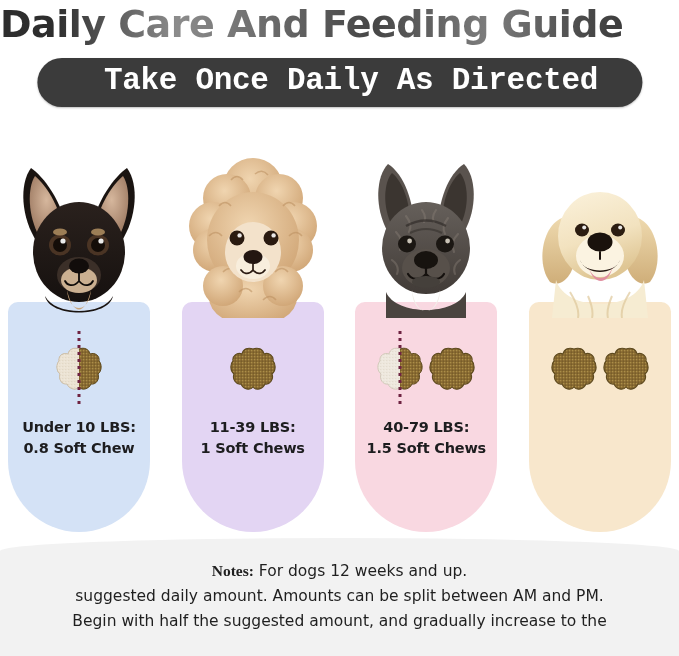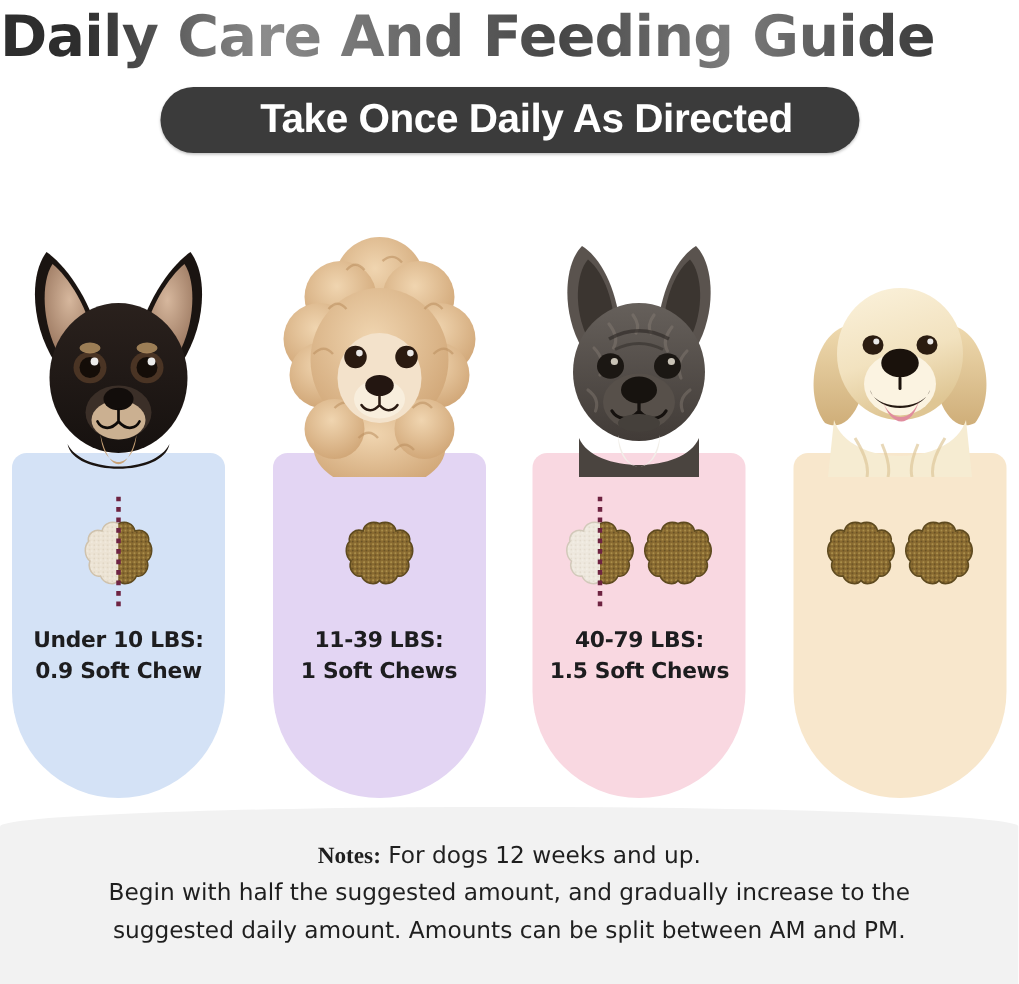--- a/index.html
+++ b/index.html
@@ -31,25 +31,25 @@
   }
   #subtitle-pill{
     position:absolute;top:58px;left:50%;transform:translateX(-50%);
     background:#3b3b3b;
     border-radius:999px;
     padding:7px 44px 9px 44px;
     box-shadow:0 1px 2px rgba(0,0,0,.25);
   }
   #subtitle-text{
     color:#ffffff;
-    font-size:27px;
+    font-size:31px;
     font-weight:bold;
     letter-spacing:-0.3px;
     white-space:nowrap;
-    font-family:Liberation Sans, sans-serif;
+    font-family:Liberation Mono, monospace;
     line-height:1.05;
     margin-left:23px;
   }
 
   
   #cards-row{
     position:absolute;top:140px;left:0;width:679px;height:392px;
     display:flex;
     justify-content:space-between;
     padding:0 4px;
@@ -215,21 +215,21 @@
             <g clip-path="url(#clipR1)">
               <path d="M23 2 C28 0 33 2 34 7 C39 5 44 9 43 14 C46 17 46 24 42 27 C44 32 40 38 35 37 C33 42 26 44 23 40 C20 44 13 42 11 37 C6 38 2 32 4 27 C0 24 0 17 3 14 C2 9 7 5 12 7 C13 2 18 0 23 2 Z" fill="url(#kib1)" stroke="#5e4a1f" stroke-width="1"></path>
             </g>
           </g>
         </svg>
         <div class="dotline"></div>
       </div>
     </div>
     <div class="card-label">
       <span>Under 10 LBS:</span>
-      <span class="l2">0.9 Soft Chew</span>
+      <span class="l2">0.8 Soft Chew</span>
     </div>
   </div>
 
   <div class="dose-card">
     <div class="card-panel" style="background:#e3d5f3;"></div>
     <div class="dog-photo">
       <svg viewBox="0 0 148 178" width="148" height="178">
         <defs>
           <radialGradient id="p2c" cx="45%" cy="35%" r="70%">
             <stop offset="0%" stop-color="#f0d5b0"></stop>
@@ -443,16 +443,16 @@
         </svg>
       </div>
     </div>
   </div>
 
 </div>
 
 <div id="notes-band" style="background: rgb(242, 242, 242);">
   <div id="notes-inner">
     <span class="nline"><span class="nlabel">Notes:</span><span> For dogs 12 weeks and up.</span></span>
+    <span class="nline">suggested daily amount. Amounts can be split between AM and PM.</span>
     <span class="nline">Begin with half the suggested amount, and gradually increase to the</span>
-    <span class="nline">suggested daily amount. Amounts can be split between AM and PM.</span>
   </div>
 </div>
 
 </body></html>

